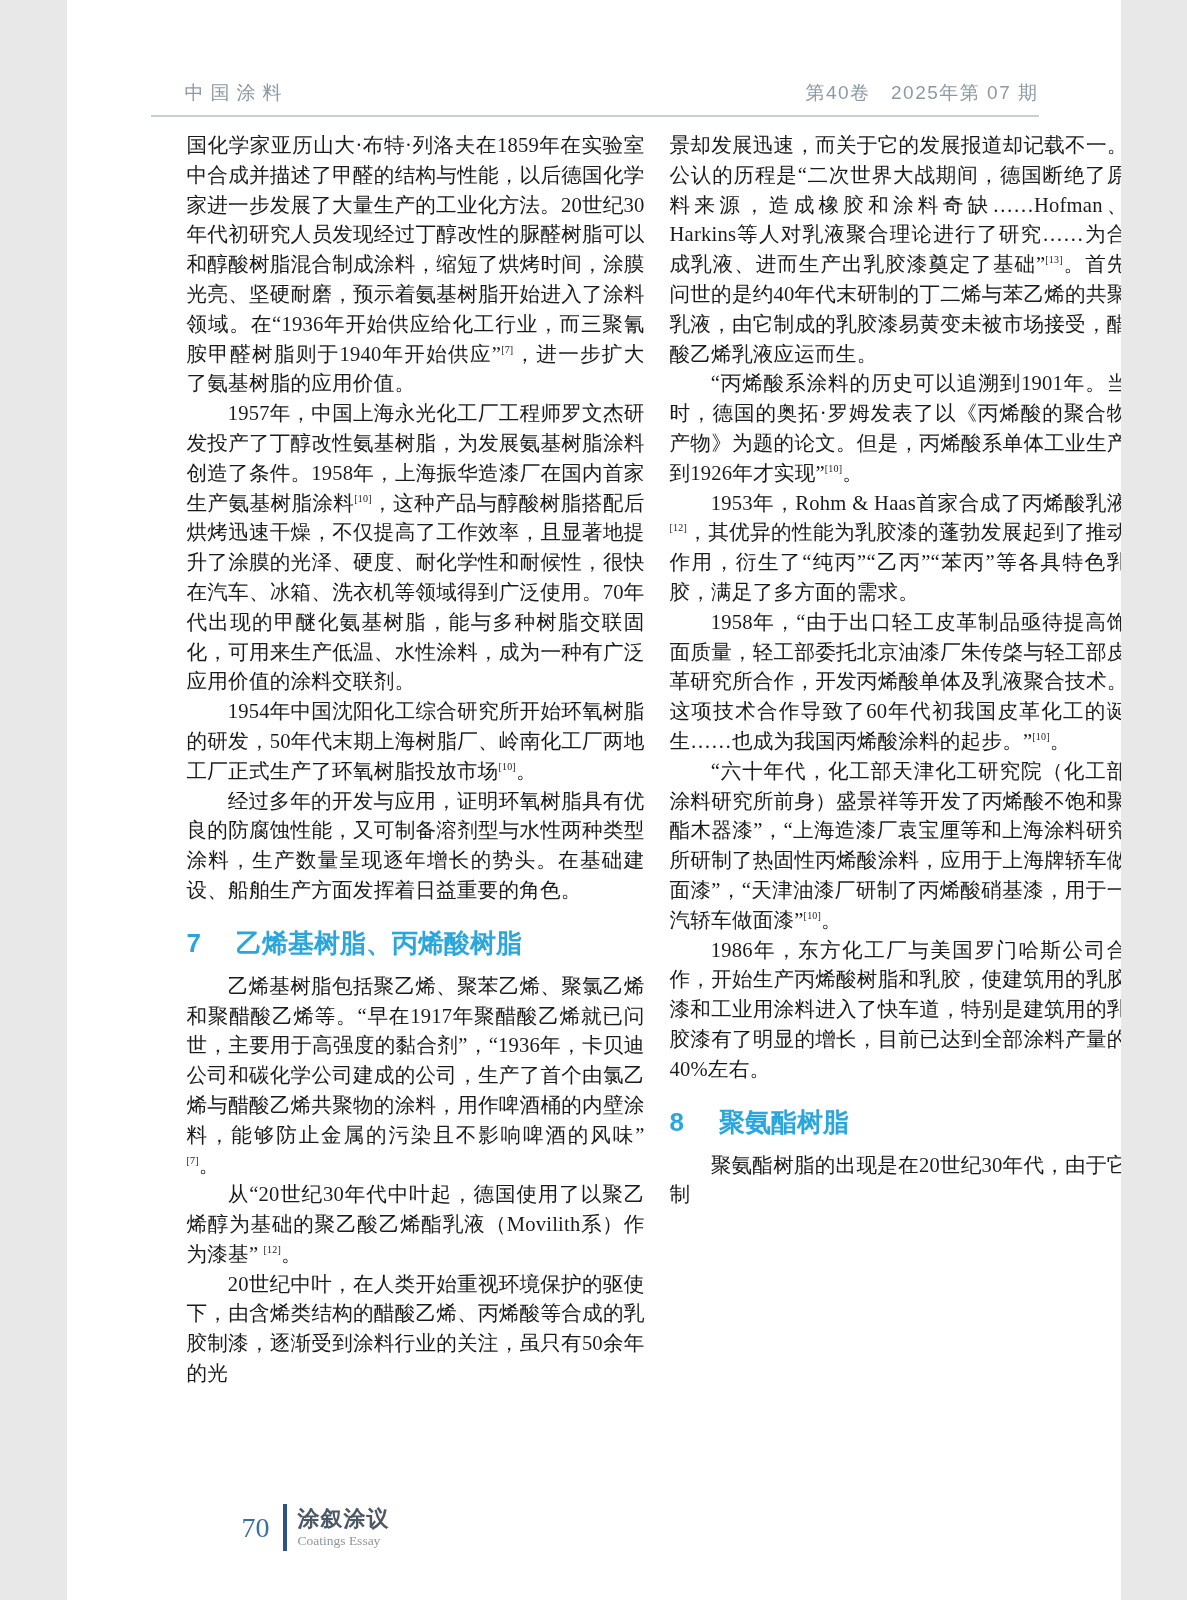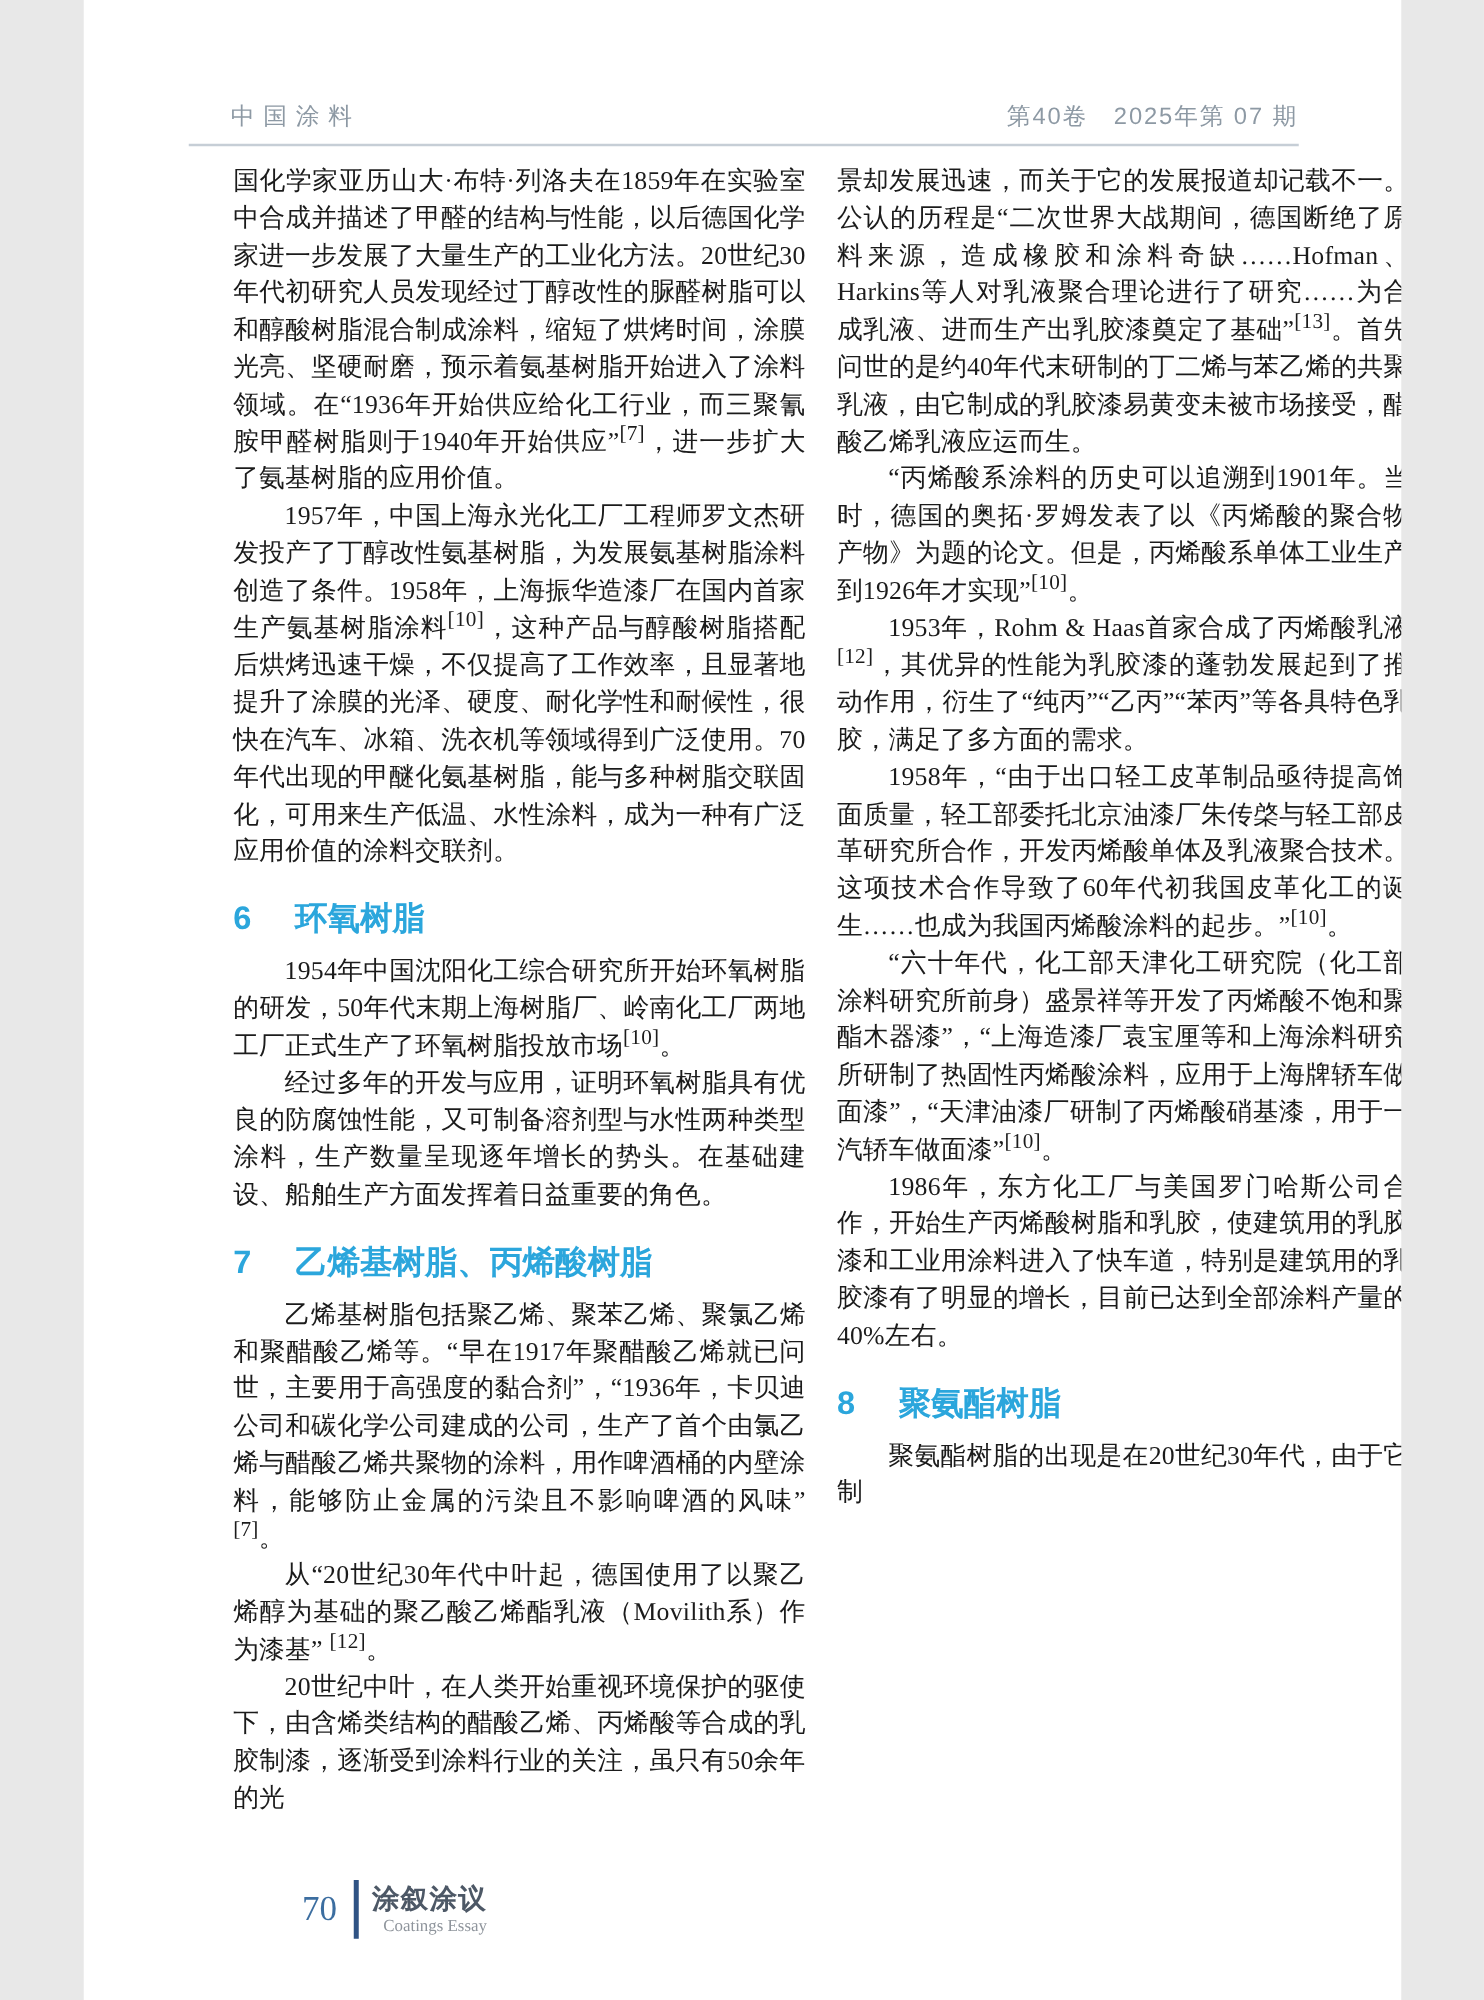--- a/index.html
+++ b/index.html
@@ -34,21 +34,21 @@
     margin:0;
     font-size:20.6px;
     line-height:29.8px;
     color:#1b1b1b;
     text-align:justify;
     text-justify:inter-ideograph;
     letter-spacing:0.2px;
   }
   .para.indent{text-indent:2em;}
   .para sup{
-    font-size:17px;
+    font-size:10px;
     line-height:0;
     vertical-align:super;
   }
   .para .kai{font-style:italic;}
   .section-heading{
     margin:21px 0 13px 0;
     color:#2ba6dc;
     font-family:"Liberation Sans","DejaVu Sans",sans-serif;
     font-weight:bold;
     font-size:26px;
@@ -58,21 +58,21 @@
   
   .footer{
     position:absolute;left:132px;bottom:49px;
     display:flex;align-items:center;margin-left:43px;
   }
   .page-num{
     color:#3c6ea0;font-size:28px;margin-right:13px;
     font-family:"Liberation Serif","DejaVu Serif",serif;
   }
   .footer-bar{width:4px;height:47px;background:#2f5384;margin-right:11px;}
-  .footer-texts{display:flex;flex-direction:column;justify-content:center;align-items:flex-end;}
+  .footer-texts{display:flex;flex-direction:column;justify-content:center;}
   .footer-title{
     font-family:"Liberation Sans","DejaVu Sans",sans-serif;
     font-weight:bold;font-size:22px;color:#4d5866;line-height:26px;letter-spacing:1px;
   }
   .footer-sub{
     font-family:"Liberation Serif","DejaVu Serif",serif;
     font-size:13.5px;color:#8f959c;line-height:18px;
   }
 </style>
 </head>
@@ -82,21 +82,20 @@
 
   <div class="header">
     <span class="journal">中国涂料</span>
     <span class="issue">第40卷　2025年第 07 期</span>
   </div>
 
   <div class="content">
     <div class="col" id="col-left">
         <p class="para">国化学家亚历山大·布特·列洛夫在1859年在实验室中合成并描述了甲醛的结构与性能，以后德国化学家进一步发展了大量生产的工业化方法。20世纪30年代初研究人员发现经过丁醇改性的脲醛树脂可以和醇酸树脂混合制成涂料，缩短了烘烤时间，涂膜光亮、坚硬耐磨，预示着氨基树脂开始进入了涂料领域。在“1936年开始供应给化工行业，而三聚氰胺甲醛树脂则于1940年开始供应”<sup>[7]</sup>，进一步扩大了氨基树脂的应用价值。</p>
         <p class="para indent">1957年，中国上海永光化工厂工程师罗文杰研发投产了丁醇改性氨基树脂，为发展氨基树脂涂料创造了条件。1958年，上海振华造漆厂在国内首家生产氨基树脂涂料<sup>[10]</sup>，这种产品与醇酸树脂搭配后烘烤迅速干燥，不仅提高了工作效率，且显著地提升了涂膜的光泽、硬度、耐化学性和耐候性，很快在汽车、冰箱、洗衣机等领域得到广泛使用。70年代出现的甲醚化氨基树脂，能与多种树脂交联固化，可用来生产低温、水性涂料，成为一种有广泛应用价值的涂料交联剂。</p>
-        <div class="section-heading"><span class="sec-num">6</span><span>环氧树脂</span></div>
         <p class="para indent">1954年中国沈阳化工综合研究所开始环氧树脂的研发，50年代末期上海树脂厂、岭南化工厂两地工厂正式生产了环氧树脂投放市场<sup>[10]</sup>。</p>
         <p class="para indent">经过多年的开发与应用，证明环氧树脂具有优良的防腐蚀性能，又可制备溶剂型与水性两种类型涂料，生产数量呈现逐年增长的势头。在基础建设、船舶生产方面发挥着日益重要的角色。</p>
         <div class="section-heading"><span class="sec-num">7</span><span>乙烯基树脂、丙烯酸树脂</span></div>
         <p class="para indent">乙烯基树脂包括聚乙烯、聚苯乙烯、聚氯乙烯和聚醋酸乙烯等。“早在1917年聚醋酸乙烯就已问世，主要用于高强度的黏合剂”，“1936年，卡贝迪公司和碳化学公司建成的公司，生产了首个由氯乙烯与醋酸乙烯共聚物的涂料，用作啤酒桶的内壁涂料，能够防止金属的污染且不影响啤酒的风味”<sup>[7]</sup>。</p>
         <p class="para indent">从“20世纪30年代中叶起，德国使用了以聚乙烯醇为基础的聚乙酸乙烯酯乳液（Movilith系）作为漆基” <sup>[12]</sup>。</p>
         <p class="para indent">20世纪中叶，在人类开始重视环境保护的驱使下，由含烯类结构的醋酸乙烯、丙烯酸等合成的乳胶制漆，逐渐受到涂料行业的关注，虽只有50余年的光</p>
       </div>
     <div class="col" id="col-right">
         <p class="para">景却发展迅速，而关于它的发展报道却记载不一。公认的历程是“二次世界大战期间，德国断绝了原料来源，造成橡胶和涂料奇缺……Hofman、Harkins等人对乳液聚合理论进行了研究……为合成乳液、进而生产出乳胶漆奠定了基础”<sup>[13]</sup>。首先问世的是约40年代末研制的丁二烯与苯乙烯的共聚乳液，由它制成的乳胶漆易黄变未被市场接受，醋酸乙烯乳液应运而生。</p>
         <p class="para indent">“丙烯酸系涂料的历史可以追溯到1901年。当时，德国的奥拓·罗姆发表了以《丙烯酸的聚合物产物》为题的论文。但是，丙烯酸系单体工业生产到1926年才实现”<sup>[10]</sup>。</p>

